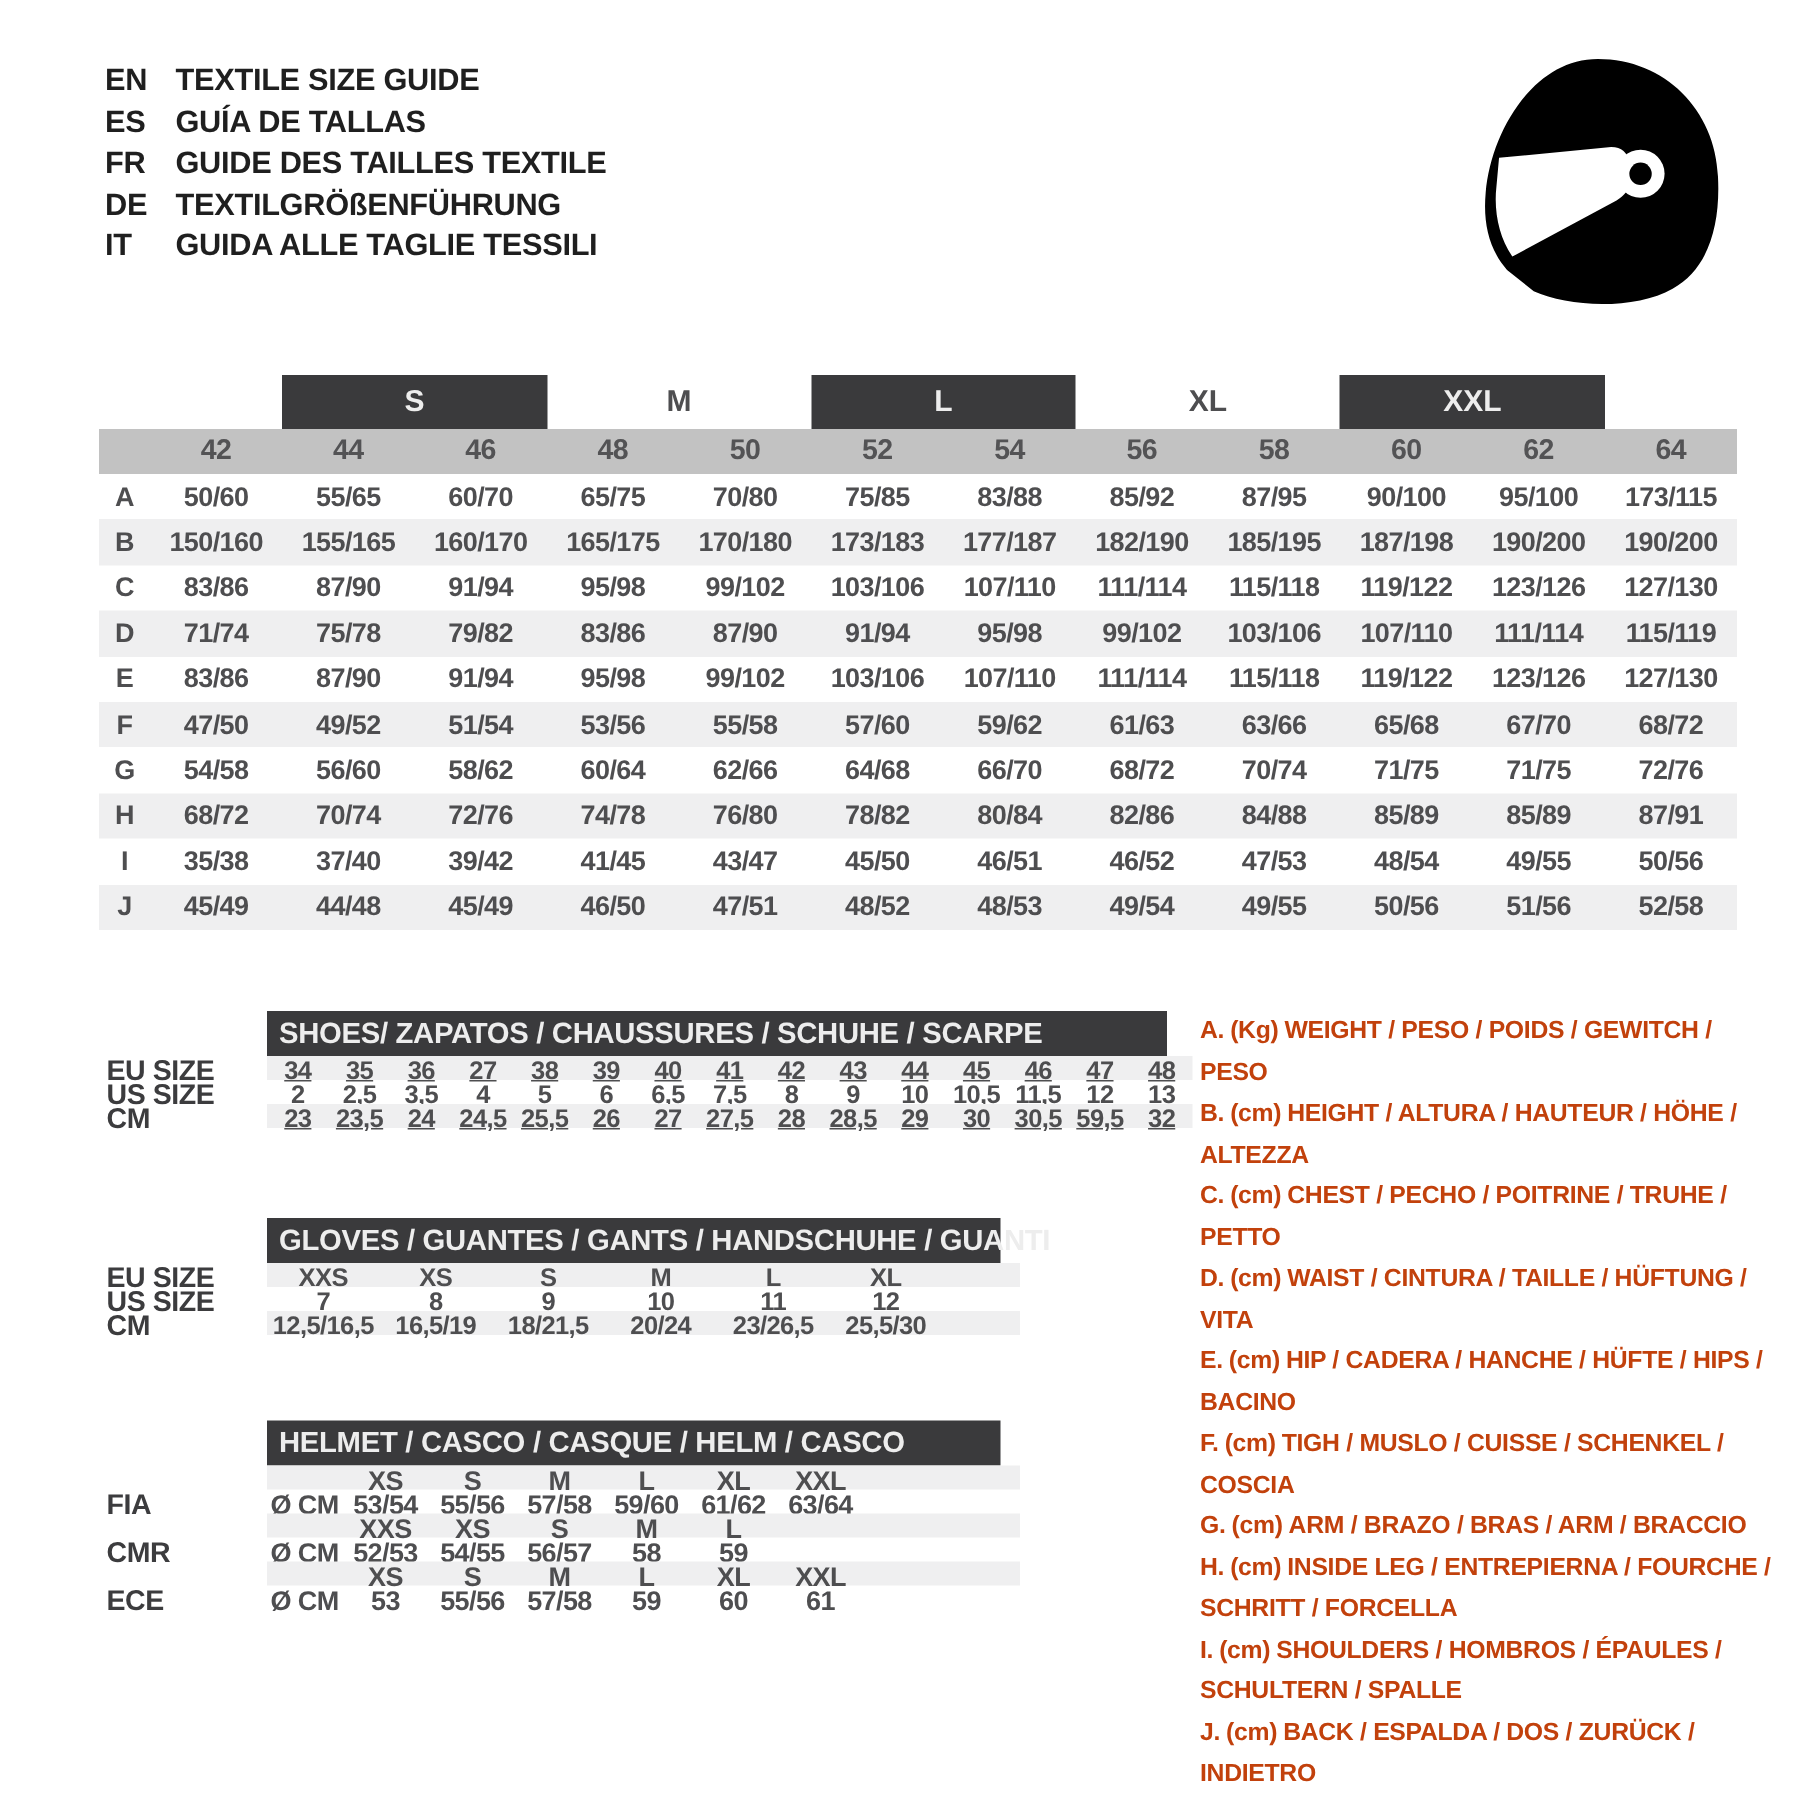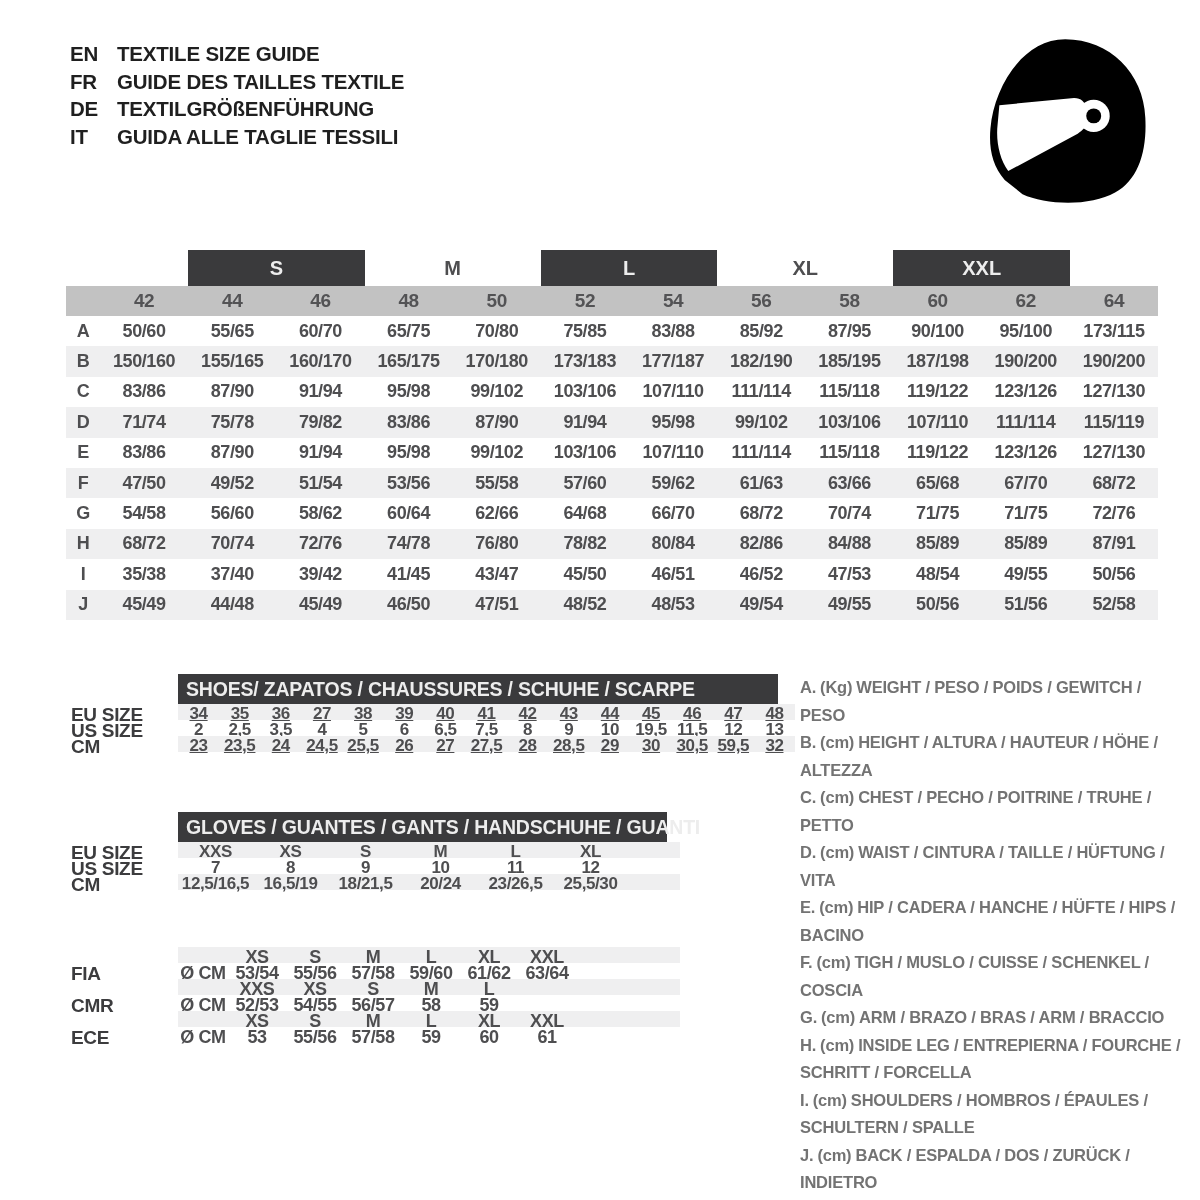--- a/index.html
+++ b/index.html
@@ -39,32 +39,36 @@
   .slabel{width:112px;font-weight:700;font-size:19px;color:#3c3c3e;padding-left:5px;box-sizing:border-box;
           letter-spacing:-0.3px;}
   .zone{height:100%;display:grid;align-items:center;text-align:center;font-weight:700;font-size:17px;
         color:var(--txt);letter-spacing:-0.4px;white-space:nowrap;box-sizing:border-box;}
   .zone.striped{background:var(--stripe);}
   .shoes-zone{width:617px;grid-template-columns:repeat(15,1fr);text-decoration:underline;}
   .gloves-zone{width:502px;grid-template-columns:repeat(6,75px);justify-content:start;}
   .helmet-zone{width:502px;grid-template-columns:50px repeat(6,58px);justify-content:start;font-size:18px;}
   
   .legend{position:absolute;left:800px;top:674px;width:392px;font-weight:700;font-size:16.5px;
-          color:#737373;line-height:27.5px;letter-spacing:-0.2px;}
+          color:#c2410c;line-height:27.5px;letter-spacing:-0.2px;}
   .legend-item span{margin-right:4px;}
 </style>
 </head>
 <body>
 
 <div class="page" style="--dark: #3a3a3c; --band: #c2c2c2; --stripe: #efeff0; --txt: #4e4e50;">
 
   <div class="lang">
     <div class="lang-row">
         <span class="lang-code">EN</span>
         <span>TEXTILE SIZE GUIDE</span>
+      </div>
+    <div class="lang-row">
+        <span class="lang-code">ES</span>
+        <span>GUÍA DE TALLAS</span>
       </div>
     <div class="lang-row">
         <span class="lang-code">FR</span>
         <span>GUIDE DES TAILLES TEXTILE</span>
       </div>
     <div class="lang-row">
         <span class="lang-code">DE</span>
         <span>TEXTILGRÖßENFÜHRUNG</span>
       </div>
     <div class="lang-row">
@@ -287,21 +291,21 @@
             <div>2,5</div>
             <div>3,5</div>
             <div>4</div>
             <div>5</div>
             <div>6</div>
             <div>6,5</div>
             <div>7,5</div>
             <div>8</div>
             <div>9</div>
             <div>10</div>
-            <div>19,5</div>
+            <div>10,5</div>
             <div>11,5</div>
             <div>12</div>
             <div>13</div>
           </div>
         </div>
         <div class="sub-row">
           <div class="slabel">CM</div>
           <div class="zone shoes-zone striped">
             <div>23</div>
             <div>23,5</div>
@@ -356,20 +360,21 @@
             <div>18/21,5</div>
             <div>20/24</div>
             <div>23/26,5</div>
             <div>25,5/30</div>
           </div>
         </div>
       </div>
   </div>
 
   <div class="sub-table" style="top:947px;">
+    <div class="sub-bar narrow-bar">HELMET / CASCO / CASQUE / HELM / CASCO</div>
     <div id="helmet-rows">
         <div class="sub-row">
           <div class="slabel"></div>
           <div class="zone helmet-zone striped">
             <div></div>
             <div>XS</div>
             <div>S</div>
             <div>M</div>
             <div>L</div>
             <div>XL</div>

